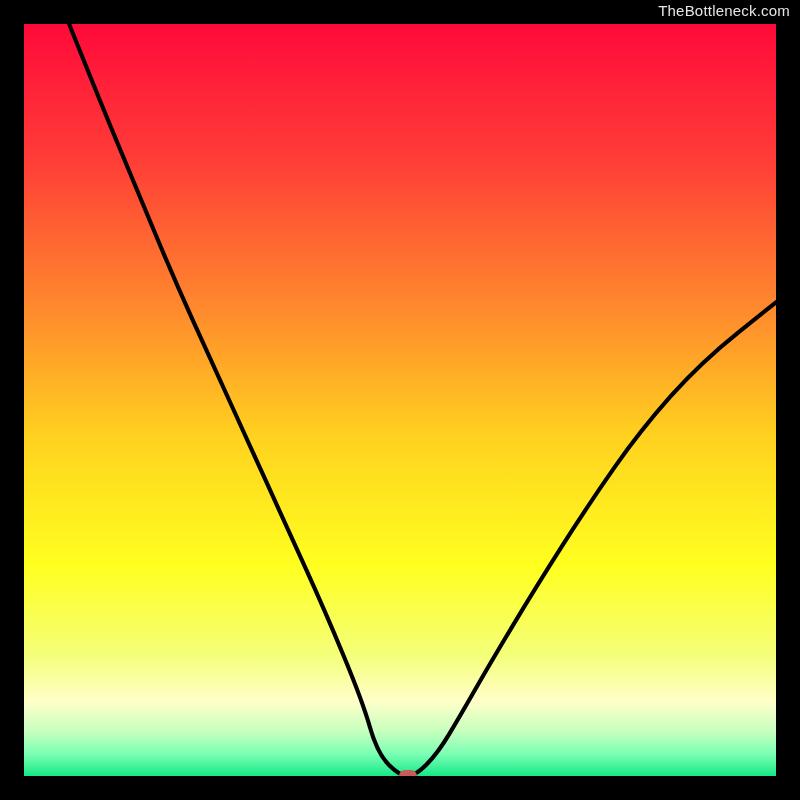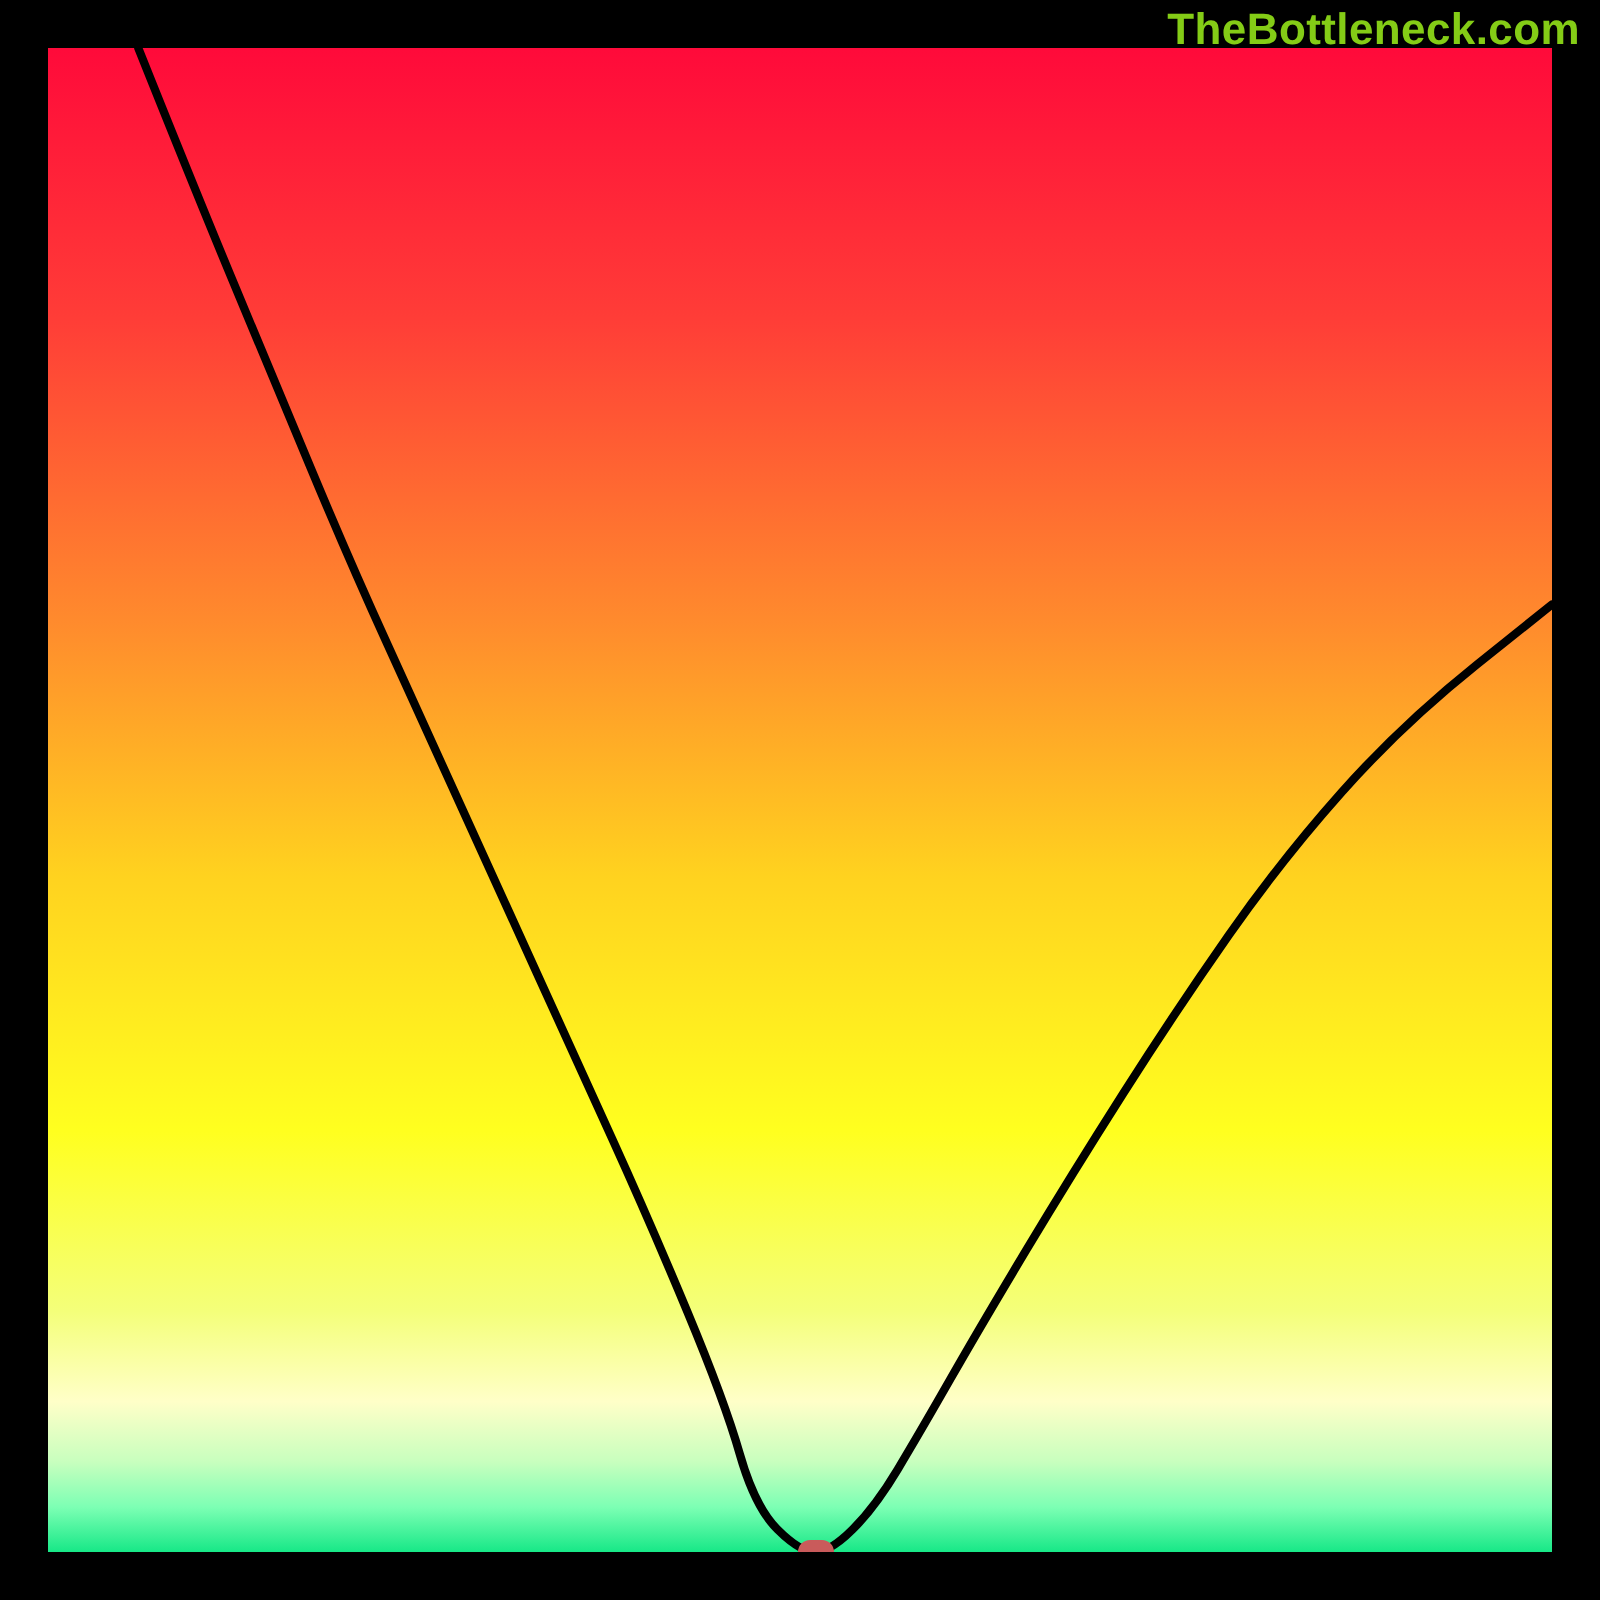--- a/index.html
+++ b/index.html
@@ -38,24 +38,23 @@
     left: 0;
     top: 0;
     width: 100%;
     height: 100%;
   }
   .watermark {
     position: absolute;
     top: 2px;
     right: 10px;
     font-family: Arial, Helvetica, sans-serif;
-    font-size: 22px;
-    color: #84cc16;
+    font-size: 15px;
+    color: #e5e5e5;
     letter-spacing: 0.2px;
-    font-weight: bold;
   }
   .marker {
     position: absolute;
     width: 18px;
     height: 12px;
     border-radius: 6px;
     transform: translate(-50%, -50%);
   }
 </style>
 </head>

